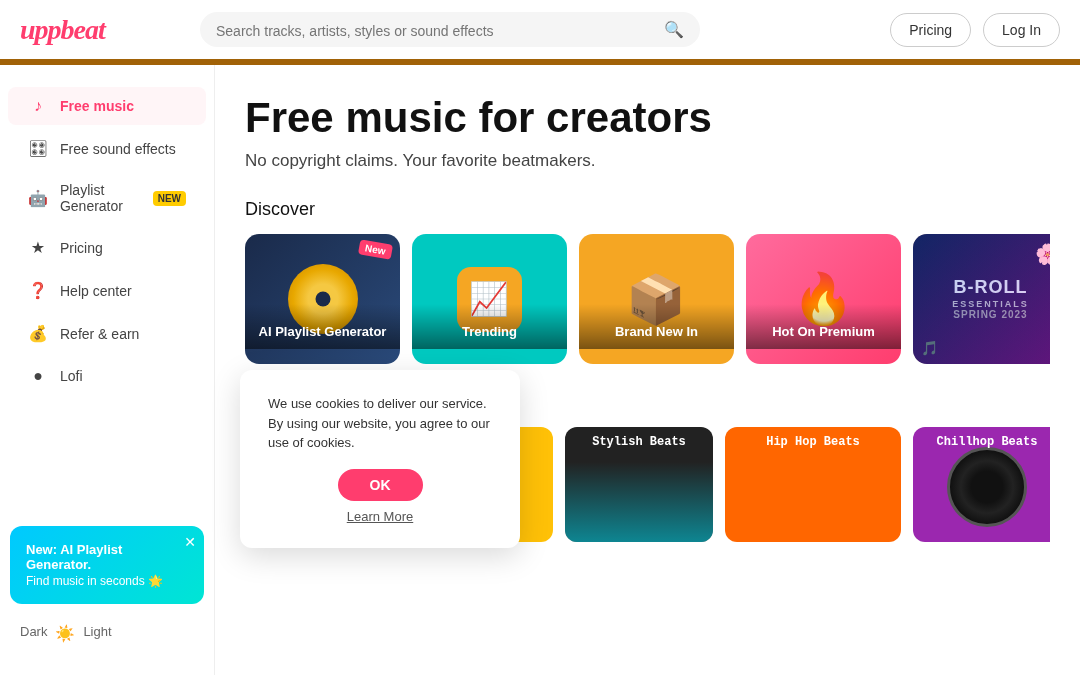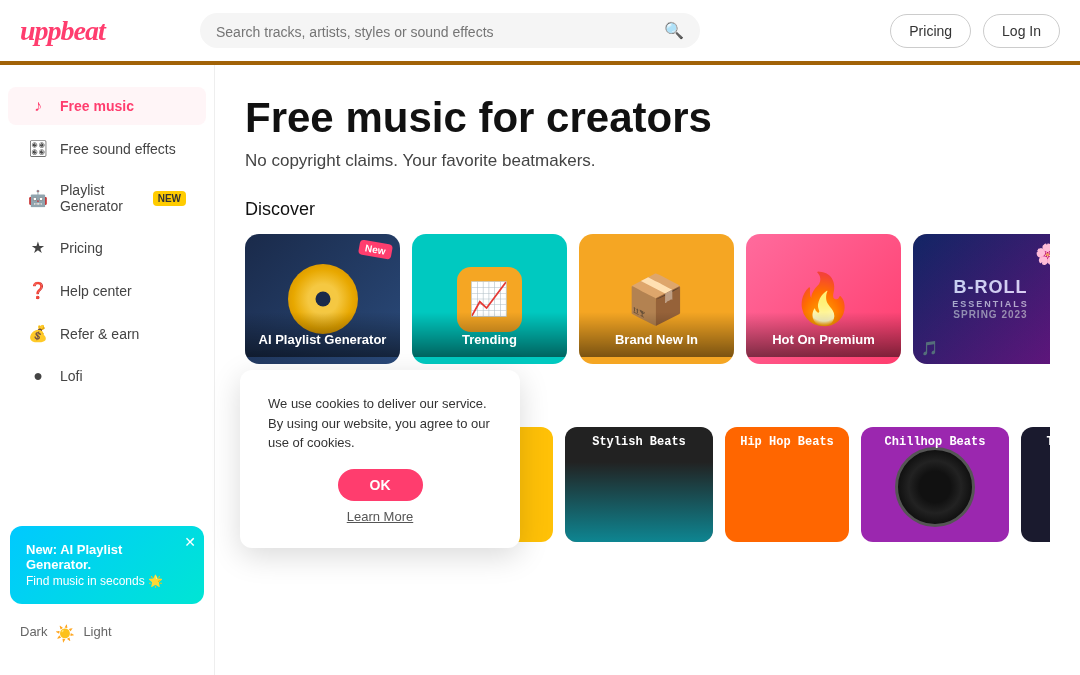--- a/index.html
+++ b/index.html
@@ -1,21 +1,21 @@
 <!DOCTYPE html>
 <html><head>
   <meta charset="utf-8">
   <style>
     * { box-sizing: border-box; margin: 0; padding: 0; }
     body { font-family: -apple-system, BlinkMacSystemFont, 'Segoe UI', sans-serif; background: #f8f8f8; display: flex; flex-direction: column; height: 675px; overflow: hidden; }
 
     
     .navbar {
       display: flex; align-items: center; background: #fff;
-      padding: 0 20px; height: 65px; border-bottom: 4px solid #a16207;
+      padding: 0 20px; height: 65px; border-bottom: 6px solid #a16207;
       position: fixed; top: 0; left: 0; right: 0; z-index: 100;
     }
     .logo {
       font-size: 28px; font-weight: 800; color: #ff3d6e;
       font-style: italic; letter-spacing: -1px; min-width: 160px;
       font-family: Georgia, serif;
     }
     .logo span { color: #333; }
     .search-bar {
       flex: 1; max-width: 500px; margin: 0 20px;
@@ -87,21 +87,21 @@
     
     .section { margin-top: 28px; }
     .section-title { font-size: 18px; font-weight: 400; color: #111; margin-bottom: 14px; }
 
     .cards-row { display: flex; gap: 12px; overflow: hidden; }
     .card {
       border-radius: 14px; overflow: hidden; position: relative;
       flex-shrink: 0; cursor: pointer;
     }
     .card-label {
-      position: absolute; bottom: 7px; left: 0; right: 0;
+      position: absolute; bottom: 15px; left: 0; right: 0;
       color: #fff; font-weight: 700; font-size: 13px;
       padding: 20px 12px 10px;
       background: linear-gradient(to top, rgba(0,0,0,0.5), transparent);
       text-align: center;
     }
     .badge-new-card {
       position: absolute; top: 8px; right: 8px;
       background: #ff3d6e; color: #fff; font-size: 10px;
       font-weight: 700; border-radius: 4px; padding: 2px 6px;
       transform: rotate(10deg);
@@ -132,21 +132,21 @@
     
     .beat-card { border-radius: 12px; overflow: hidden; flex-shrink: 0; cursor: pointer; position: relative; }
     .beat-card .beat-label {
       position: absolute; top: 0; left: 0; right: 0;
       color: #fff; font-weight: 700; font-size: 12px;
       padding: 8px 10px; text-align: center; font-family: Liberation Mono, monospace;
     }
     .beat-lofi { width: 148px; height: 115px; background: linear-gradient(180deg, #9b7fdb, #7c5cbf); }
     .beat-sunny { width: 148px; height: 115px; background: #ffc107; }
     .beat-stylish { width: 148px; height: 115px; background: #222; }
-    .beat-hiphop { width: 124px; height: 115px; background: #ff6600; }
+    .beat-hiphop { width: 176px; height: 115px; background: #ff6600; }
     .beat-chillhop { width: 148px; height: 115px; background: #9b27af; }
     .beat-extra { width: 80px; height: 115px; background: #1a1a2e; }
 
     
     .modal-overlay {
       position: fixed; top: 0; left: 0; right: 0; bottom: 0;
       background: transparent; z-index: 200;
       display: flex; align-items: center; justify-content: center;
       pointer-events: none;
     }

